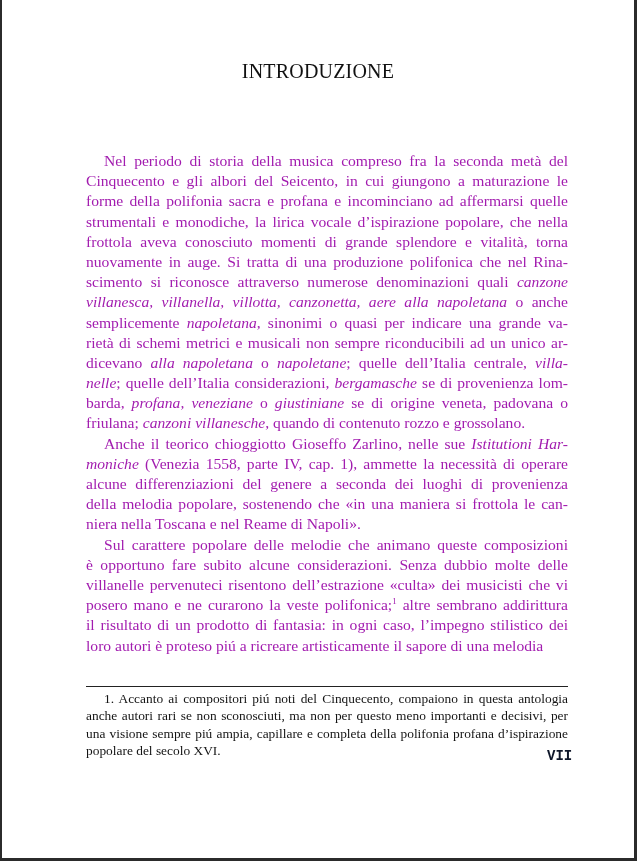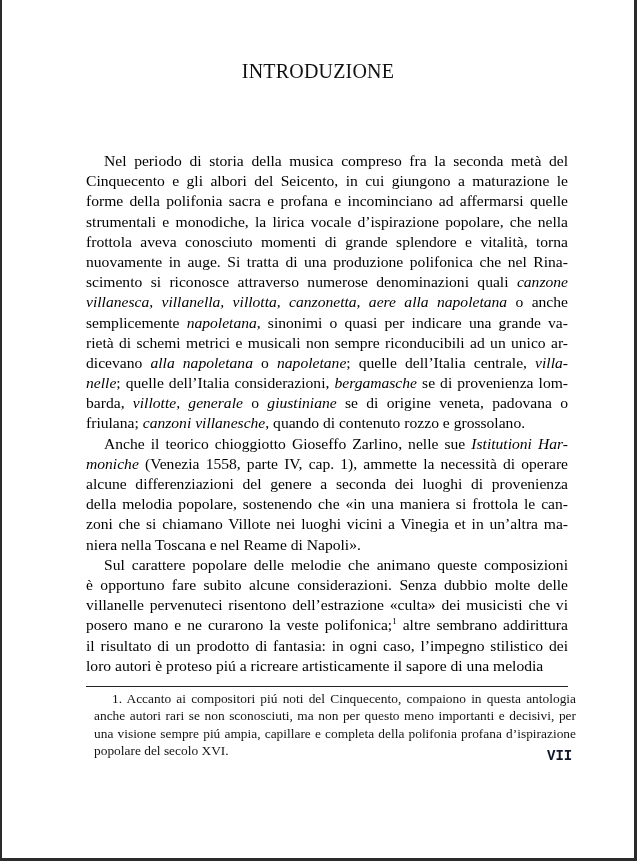--- a/index.html
+++ b/index.html
@@ -8,33 +8,33 @@
     position: absolute; left: 0; top: 0; width: 637px; height: 861px;
     border-left: 2px solid #2b2b2b; border-right: 3px solid #2b2b2b; border-bottom: 3px solid #2b2b2b;
     box-sizing: border-box; background: #fff;
   }
   .title {
     position: absolute; left: 0; right: 0; top: 60px; text-align: center;
     font-family: "Liberation Serif", "DejaVu Serif", serif; font-size: 20px; letter-spacing: 0.2px; color: #111;
   }
   .body-text {
     position: absolute; left: 84px; width: 482px; top: 151px;
-    font-family: "Liberation Serif", "DejaVu Serif", serif; font-size: 15.6px; color: #000000;
+    font-family: "Liberation Serif", "DejaVu Serif", serif; font-size: 15.6px; color: #a21caf;
   }
   .line {
     height: 20.2px; line-height: 20.2px; white-space: nowrap;
     text-align: justify; text-align-last: justify; overflow: visible;
   }
   .line.last { text-align-last: left; }
   .line.indent { padding-left: 18px; }
   .line i, .fn i { font-style: italic; }
   sup { font-size: 9px; vertical-align: 6px; line-height: 0; }
   .rule { position: absolute; left: 84px; width: 482px; top: 686px; height: 0; border-top: 1.4px solid #222; }
   .footnote {
-    position: absolute; left: 92px; width: 482px; top: 690px;
+    position: absolute; left: 84px; width: 482px; top: 690px;
     font-family: "Liberation Serif", "DejaVu Serif", serif; font-size: 13.4px; color: #141414;
   }
   .fn { height: 17.3px; line-height: 17.3px; white-space: nowrap; text-align: justify; text-align-last: justify; }
   .fn.last { text-align-last: left; }
   .fn.indent { padding-left: 18px; }
   .page-number {
     position: absolute; left: 545px; top: 748px;
     font-family: Liberation Mono, monospace; font-size: 14px; font-weight: bold; color: #0f172a;
   }
 </style>
@@ -51,29 +51,28 @@
         <div class="line"><span>forme della polifonia sacra e profana e incominciano ad affermarsi quelle</span></div>
         <div class="line"><span>strumentali e monodiche, la lirica vocale d’ispirazione popolare, che nella</span></div>
         <div class="line"><span>frottola aveva conosciuto momenti di grande splendore e vitalità, torna</span></div>
         <div class="line"><span>nuovamente in auge. Si tratta di una produzione polifonica che nel Rina-</span></div>
         <div class="line"><span>scimento si riconosce attraverso numerose denominazioni quali </span><i>canzone</i></div>
         <div class="line"><i>villanesca, villanella, villotta, canzonetta, aere alla napoletana</i><span> o anche</span></div>
         <div class="line"><span>semplicemente </span><i>napoletana</i><span>, sinonimi o quasi per indicare una grande va-</span></div>
         <div class="line"><span>rietà di schemi metrici e musicali non sempre riconducibili ad un unico ar-</span></div>
         <div class="line"><span>dicevano </span><i>alla napoletana</i><span> o </span><i>napoletane</i><span>; quelle dell’Italia centrale, </span><i>villa-</i></div>
         <div class="line"><i>nelle</i><span>; quelle dell’Italia considerazioni, </span><i>bergamasche</i><span> se di provenienza lom-</span></div>
-        <div class="line"><span>barda, </span><i>villotte, generale</i><span> o </span><i>giustiniane</i><span> se di origine veneta, padovana o</span></div>
+        <div class="line"><span>barda, </span><i>profana, veneziane</i><span> o </span><i>giustiniane</i><span> se di origine veneta, padovana o</span></div>
         <div class="line last"><span>friulana; </span><i>canzoni villanesche</i><span>, quando di contenuto rozzo e grossolano.</span></div>
       </div>
       <div>
         <div class="line indent"><span>Anche il teorico chioggiotto Gioseffo Zarlino, nelle sue </span><i>Istitutioni Har-</i></div>
         <div class="line"><i>moniche</i><span> (Venezia 1558, parte IV, cap. 1), ammette la necessità di operare</span></div>
         <div class="line"><span>alcune differenziazioni del genere a seconda dei luoghi di provenienza</span></div>
         <div class="line"><span>della melodia popolare, sostenendo che «in una maniera si frottola le can-</span></div>
-        <div class="line"><span>zoni che si chiamano Villote nei luoghi vicini a Vinegia et in un’altra ma-</span></div>
         <div class="line last"><span>niera nella Toscana e nel Reame di Napoli».</span></div>
       </div>
       <div>
         <div class="line indent"><span>Sul carattere popolare delle melodie che animano queste composizioni</span></div>
         <div class="line"><span>è opportuno fare subito alcune considerazioni. Senza dubbio molte delle</span></div>
         <div class="line"><span>villanelle pervenuteci risentono dell’estrazione «culta» dei musicisti che vi</span></div>
         <div class="line"><span>posero mano e ne curarono la veste polifonica;</span><sup>1</sup><span> altre sembrano addirittura</span></div>
         <div class="line"><span>il risultato di un prodotto di fantasia: in ogni caso, l’impegno stilistico dei</span></div>
         <div class="line last"><span>loro autori è proteso piú a ricreare artisticamente il sapore di una melodia</span></div>
       </div>

